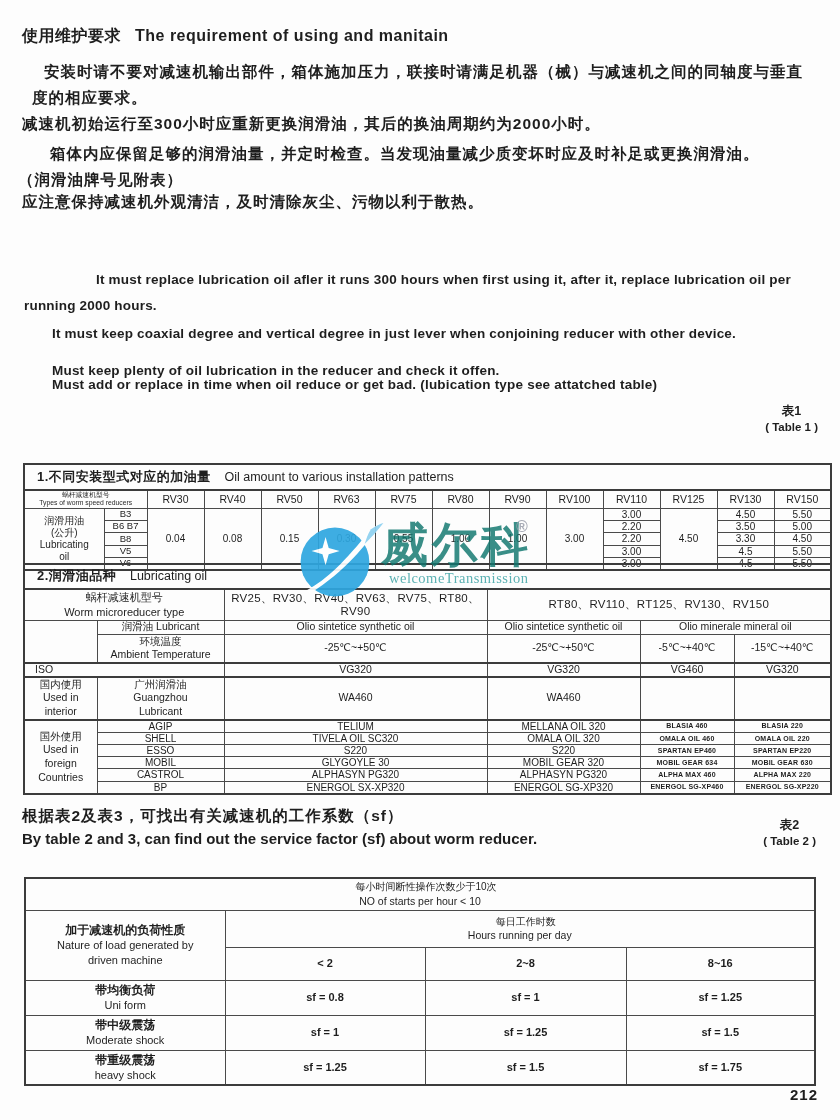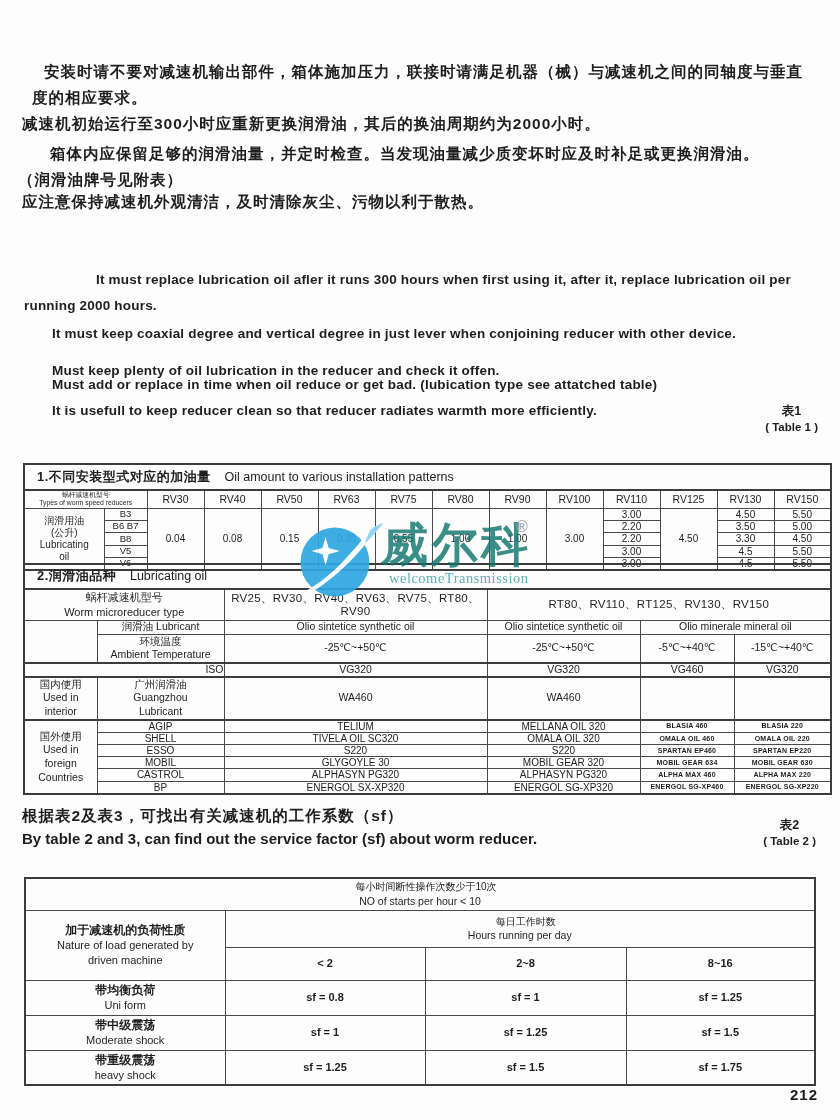--- a/index.html
+++ b/index.html
@@ -30,21 +30,21 @@
   td.sec .en{font-weight:normal; margin-left:10px; font-size:12.5px;}
   .tiny{font-size:6.8px; line-height:1.25; color:#2a2a2a;}
   .mhead{font-size:10.5px;}
   .val{font-size:10px;}
   .mnt{font-size:9.5px;}
   .lbl4{font-size:10px; line-height:1.22;}
   .typecell{font-size:11px; line-height:1.35;}
   .models{font-size:11.5px; letter-spacing:0.3px;}
   .oilname{font-size:10.5px;}
   .temp{font-size:10.5px;}
-  .isoL{text-align:right; padding-left:10px;}
+  .isoL{text-align:left; padding-left:10px;}
   .h3line{line-height:1.3;}
   .brand{font-size:10px;}
   .sm{font-size:7px; font-weight:bold; letter-spacing:0.2px;}
   .thick-t{border-top:2px solid #3c3c3c;}
 
   .tbl2 td{font-size:11px; line-height:1.35;}
   .t2head .z{font-weight:400; font-size:10px;padding-left:12px;}
   .t2head .e{font-size:10.5px;}
   .loadcell .z{font-weight:bold; font-size:12px;}
   .loadcell .e{font-size:11px;}
@@ -58,34 +58,36 @@
   .wm-reg{left:516px; top:518px; font-size:16px; color:#9a9eab; opacity:0.85; font-weight:bold;}
   .wm-en{left:389px; top:570px; font-size:14.5px; color:#4aa9ab; opacity:0.9;
          font-family:"Liberation Serif","DejaVu Serif",serif; letter-spacing:0.5px;}
   .wm-logo{left:299px; top:522px; width:86px; height:80px; opacity:0.92;}
 </style>
 </head>
 <body>
 
 <div class="page">
 
+  <div class="abs page-title">
+    <span class="zh">使用维护要求</span><span class="en">The requirement of using and manitain</span>
+  </div>
 
   <div class="abs zh-line" style="left:44px; top:62px;">安装时请不要对减速机输出部件，箱体施加压力，联接时请满足机器（械）与减速机之间的同轴度与垂直</div>
   <div class="abs zh-line" style="left:32px; top:88px;font-family:Liberation Mono, monospace;">度的相应要求。</div>
   <div class="abs zh-line" style="left:22px; top:114px;">减速机初始运行至300小时应重新更换润滑油，其后的换油周期约为2000小时。</div>
   <div class="abs zh-line" style="left:50px; top:144px;">箱体内应保留足够的润滑油量，并定时检查。当发现油量减少质变坏时应及时补足或更换润滑油。</div>
   <div class="abs zh-line" style="left:18px; top:170px;">（润滑油牌号见附表）</div>
   <div class="abs zh-line" style="left:22px; top:192px;">应注意保持减速机外观清洁，及时清除灰尘、污物以利于散热。</div>
 
   <div class="abs en-line" style="left:52px; top:272px;padding-left:44px;">It must replace lubrication oil afler it runs 300 hours when first using it, after it, replace lubrication oil per</div>
   <div class="abs en-line" style="left:24px; top:298px;">running 2000 hours.</div>
   <div class="abs en-line" style="left:52px; top:326px;">It must keep coaxial degree and vertical degree in just lever when conjoining reducer with other device.</div>
   <div class="abs en-line" style="left:52px; top:351px;margin-top:12px;">Must keep plenty of oil lubrication in the reducer and check it offen.</div>
   <div class="abs en-line" style="left:52px; top:377px;">Must add or replace in time when oil reduce or get bad. (lubication type see attatched table)</div>
-  <div class="abs en-line" style="left:52px; top:403px;">It is usefull to keep reducer clean so that reducer radiates warmth more efficiently.</div>
 
   <div class="abs tag" style="right:22px; top:404px;">
     <div class="z">表1</div>
     <div class="e">( Table 1 )</div>
   </div>
 
   <table class="tblA">
     <colgroup>
       <col style="width:80px">
         <col style="width:43px">

